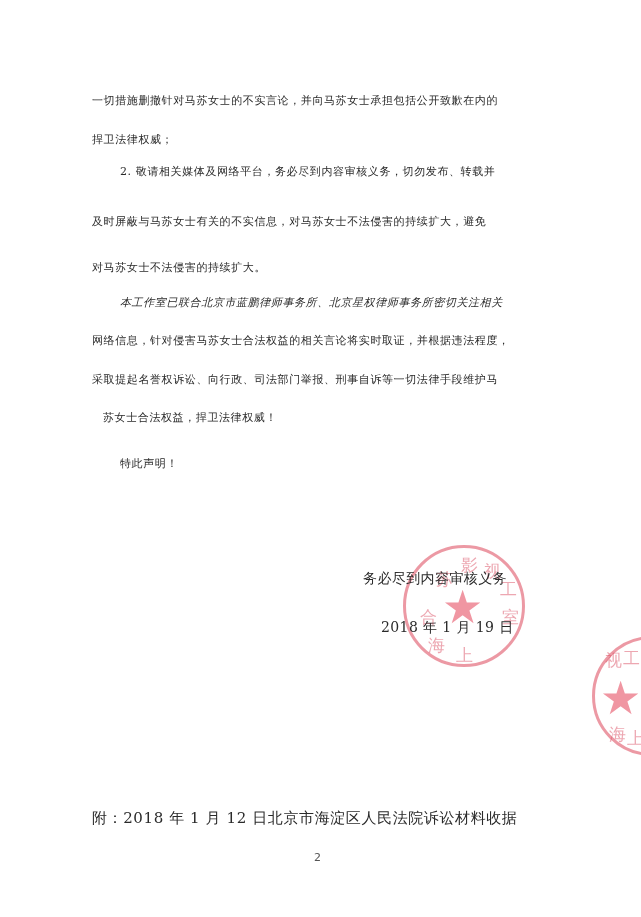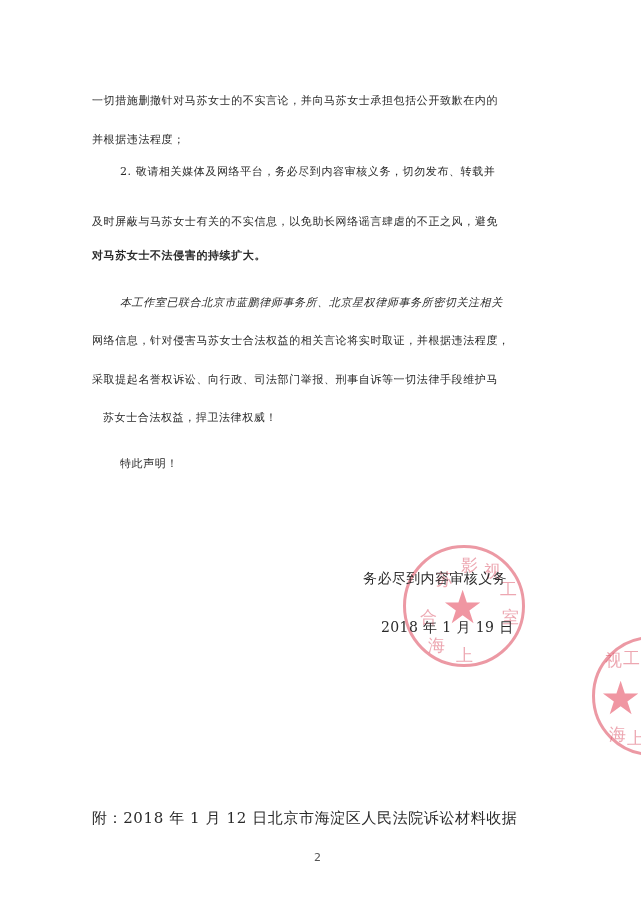--- a/index.html
+++ b/index.html
@@ -13,25 +13,25 @@
     .stamp { position: absolute; border-radius: 50%; border: 3px solid rgba(220,70,90,0.55); box-sizing: border-box; z-index: 1; }
     .stamp .star { position: absolute; color: rgba(230,80,100,0.6); font-size: 46px; line-height: 46px; }
     .stamp .ring { position: absolute; color: rgba(220,80,100,0.5); font-size: 17px; }
     .pageno { position: absolute; left: 314px; top: 851px; font-size: 11px; color: #555; font-family: "DejaVu Sans", sans-serif; }
   </style>
 </head>
 <body>
 
 <div>
   <div class="line" style="top:91px;">一切措施删撤针对马苏女士的不实言论，并向马苏女士承担包括公开致歉在内的</div>
-  <div class="line" style="top:130px;">并根据违法程度；</div>
+  <div class="line" style="top:130px;">捍卫法律权威；</div>
 
   <div class="line indent" style="top:162px;">2. 敬请相关媒体及网络平台，务必尽到内容审核义务，切勿发布、转载并</div>
-  <div class="line" style="top:212px;">及时屏蔽与马苏女士有关的不实信息，以免助长网络谣言肆虐的不正之风，避免</div>
-  <div class="line" style="top:246px;font-weight:bold;">对马苏女士不法侵害的持续扩大。</div>
+  <div class="line" style="top:212px;">及时屏蔽与马苏女士有关的不实信息，对马苏女士不法侵害的持续扩大，避免</div>
+  <div class="line" style="top:258px;">对马苏女士不法侵害的持续扩大。</div>
 
   <div class="line indent" style="top:293px;font-style:italic;">本工作室已联合北京市蓝鹏律师事务所、北京星权律师事务所密切关注相关</div>
   <div class="line" style="top:331px;">网络信息，针对侵害马苏女士合法权益的相关言论将实时取证，并根据违法程度，</div>
   <div class="line" style="top:370px;">采取提起名誉权诉讼、向行政、司法部门举报、刑事自诉等一切法律手段维护马</div>
   <div class="line" style="top:408px;margin-left:11px;">苏女士合法权益，捍卫法律权威！</div>
 
   <div class="line indent" style="top:454px;">特此声明！</div>
 
   <div class="stamp" style="left:403px; top:545px; width:122px; height:122px;">
     <span class="star" style="left:36px; top:36px;">★</span>

